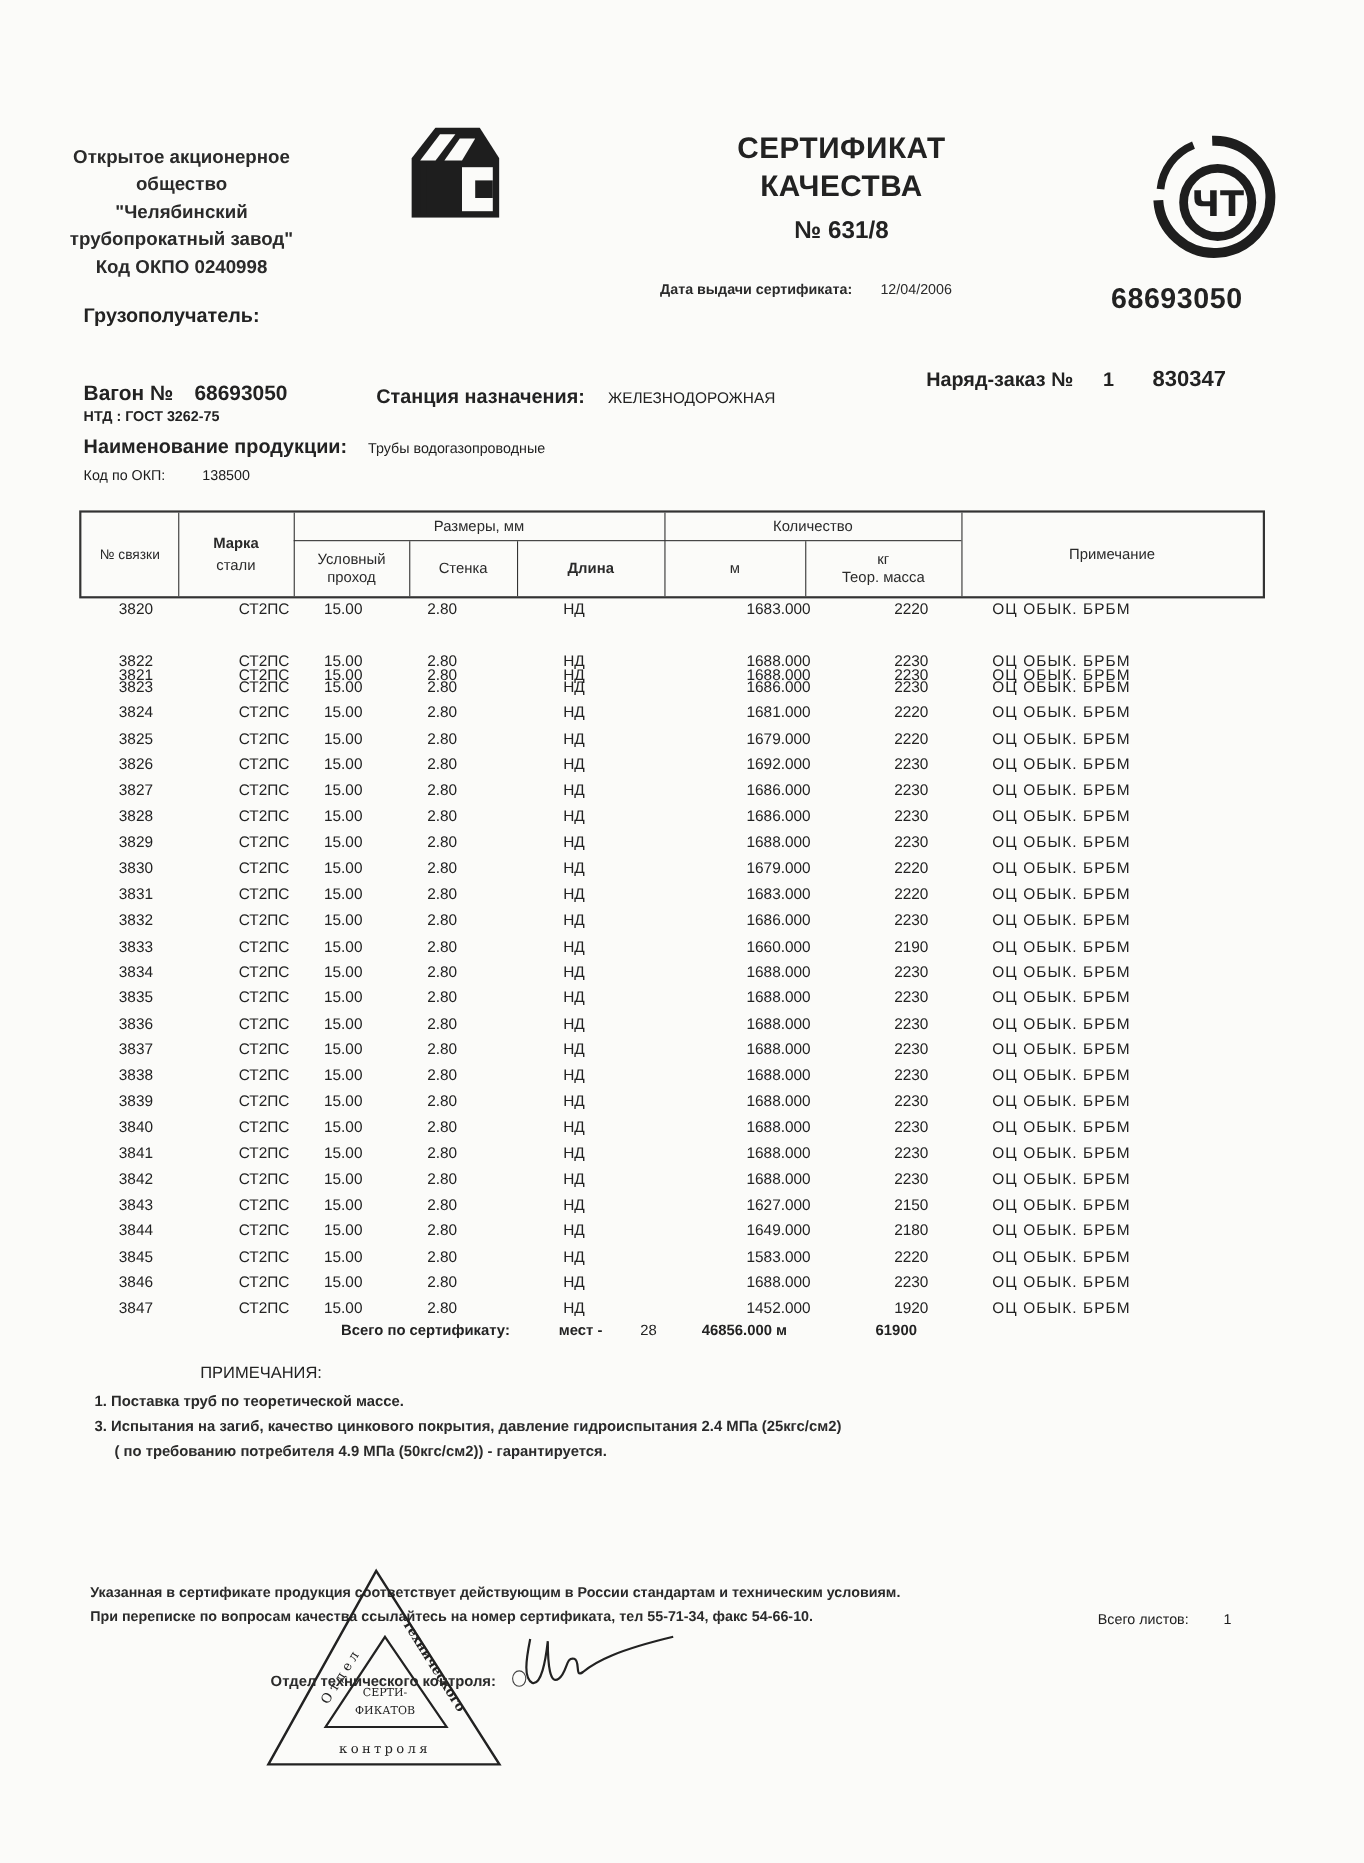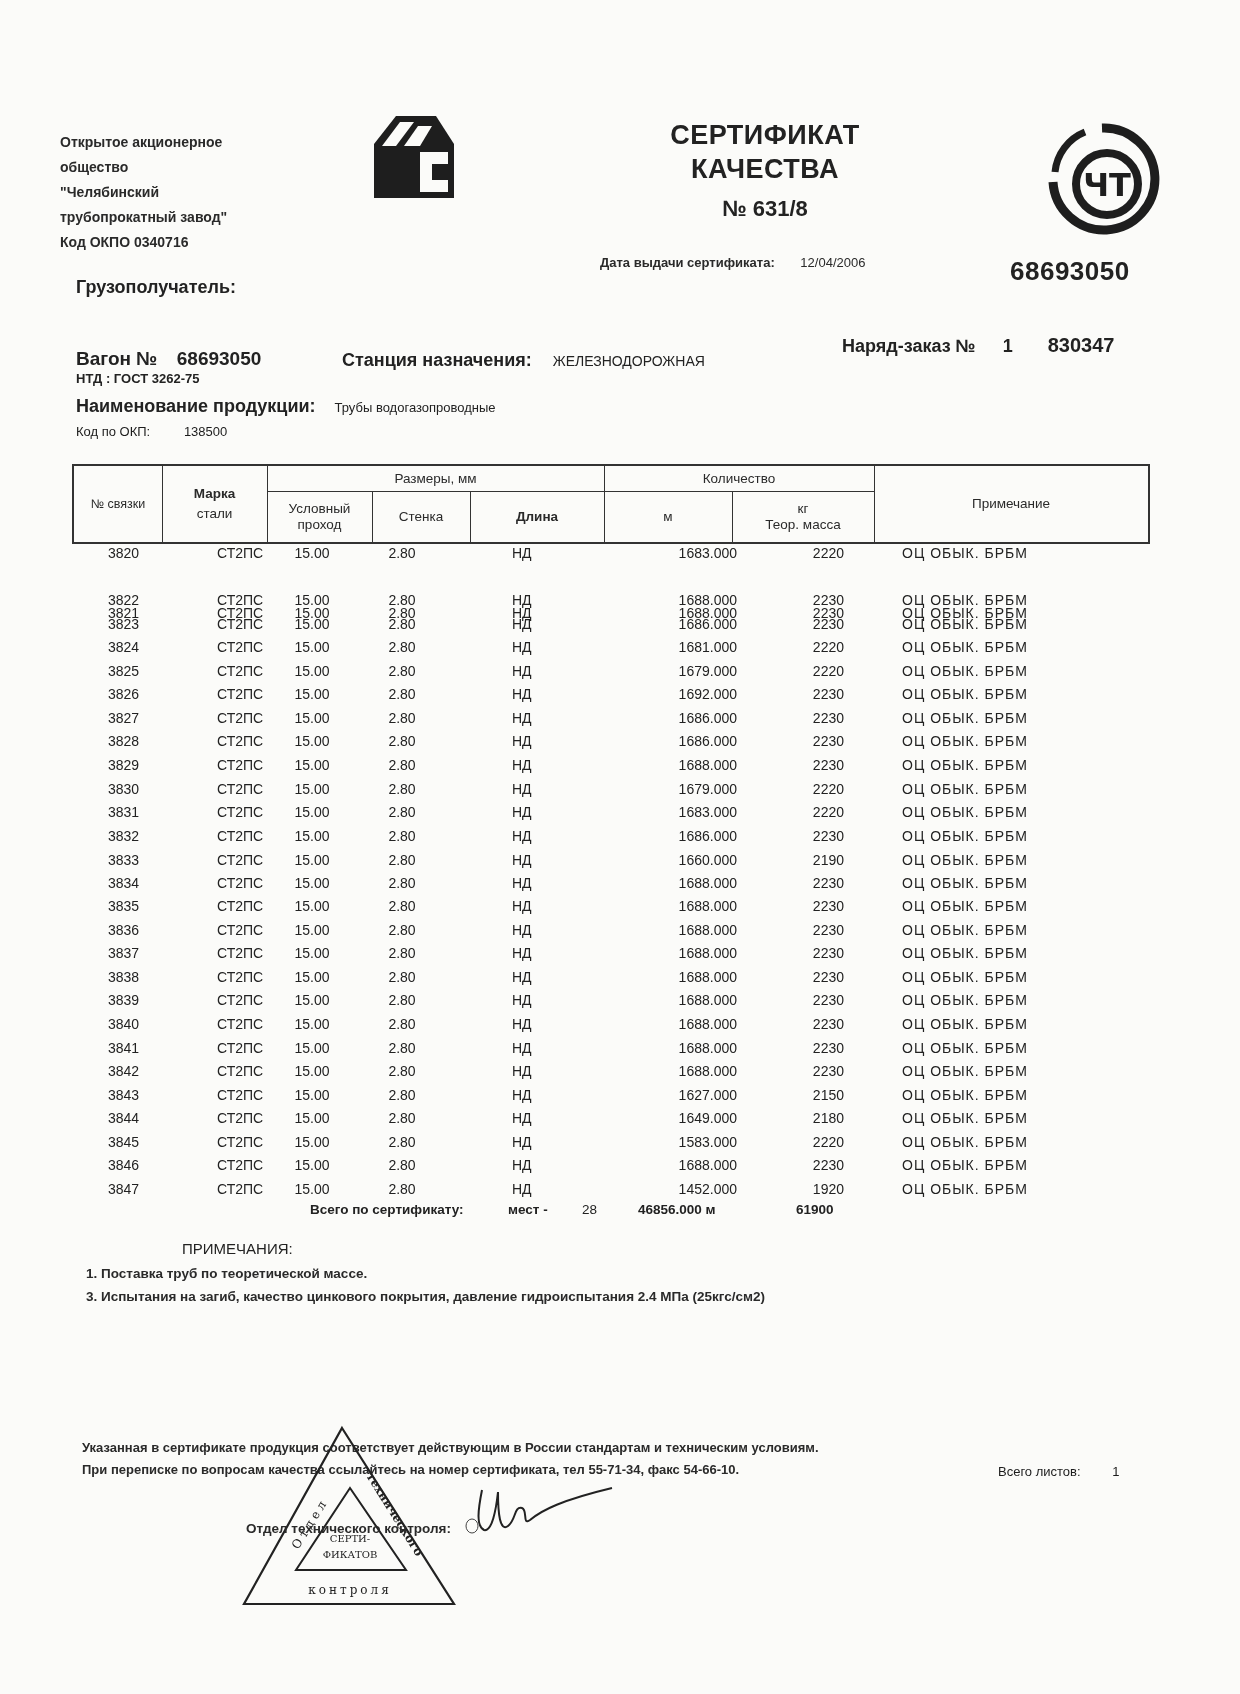--- a/index.html
+++ b/index.html
@@ -1,19 +1,19 @@
 <!DOCTYPE html>
 <html><head>
 <meta charset="utf-8">
 <style>
   html,body{margin:0;padding:0;}
   body{width:1240px;height:1694px;background:#fbfbf9;position:relative;overflow:hidden;
        font-family:"Liberation Sans","DejaVu Sans",sans-serif;color:#1c1c1c;}
   .abs{position:absolute;}
-  .company{left:60px;top:130px;width:210px;text-align:left;font-size:14px;line-height:25px;font-weight:bold;color:#2a2a2a;}
+  .company{left:60px;top:130px;width:210px;text-align:center;font-size:17px;line-height:25px;font-weight:bold;color:#2a2a2a;}
   .company div{white-space:nowrap;}
   .logo-ms{left:374px;top:116px;width:80px;height:82px;}
   .title{left:620px;top:118px;width:290px;text-align:center;font-weight:bold;color:#222;}
   .title .t1{font-size:27px;line-height:34px;letter-spacing:0.5px;}
   .title .num{font-size:22px;margin-top:10px;}
   .issue{left:600px;top:255px;font-size:13px;font-weight:bold;color:#2a2a2a;white-space:nowrap;}
   .issue span.v{font-weight:normal;margin-left:22px;}
   .logo-ct{left:1045px;top:122px;width:115px;height:128px;}
   .wagon-big{left:1010px;top:256px;font-size:26px;font-weight:bold;letter-spacing:0.5px;color:#222;}
   .consignee{left:76px;top:277px;font-size:18px;font-weight:bold;color:#222;}
@@ -62,21 +62,21 @@
   .sign{left:462px;top:1470px;width:160px;height:80px;}
 </style>
 </head>
 <body>
 
 <div class="abs company">
   <div>Открытое акционерное</div>
   <div>общество</div>
   <div>"Челябинский</div>
   <div>трубопрокатный завод"</div>
-  <div>Код ОКПО 0340716</div>
+  <div>Код ОКПО 0240998</div>
 </div>
 
 <svg class="abs logo-ms" viewBox="0 0 80 82">
   <polygon points="0,28 22,0 62,0 80,28 80,82 0,82" fill="#1e1e1e"></polygon>
   <polygon points="8,30 26,6 40,6 22,30" fill="#fbfbf9"></polygon>
   <polygon points="30,30 44,10 58,10 46,30" fill="#fbfbf9"></polygon>
   <rect x="8" y="34" width="6" height="44" fill="#1e1e1e"></rect>
   <rect x="46" y="36" width="28" height="40" fill="#fbfbf9"></rect>
   <rect x="58" y="48" width="16" height="16" fill="#1e1e1e"></rect>
   <polygon points="10,36 22,36 28,52 34,36 42,36 42,78 34,78 34,56 28,70 22,56 22,78 14,78 14,36" fill="#1e1e1e" opacity="0"></polygon>
@@ -443,20 +443,21 @@
   <span style="left:198px">мест -</span>
   <span style="left:272px;font-weight:normal">28</span>
   <span style="left:328px">46856.000 м</span>
   <span style="left:486px">61900</span>
 </div>
 
 <div class="abs notes-title">ПРИМЕЧАНИЯ:</div>
 <div class="abs notes">
   <div>1. Поставка труб по теоретической массе.</div>
   <div>3. Испытания на загиб, качество цинкового покрытия, давление гидроиспытания 2.4 МПа (25кгс/см2)</div>
+  <div class="indent">( по требованию потребителя 4.9 МПа (50кгс/см2)) - гарантируется.</div>
 </div>
 
 <div class="abs footer1">Указанная в сертификате продукция соответствует действующим в России стандартам и техническим условиям.</div>
 <div class="abs footer2">При переписке по вопросам качества ссылайтесь на номер сертификата, тел 55-71-34, факс 54-66-10.</div>
 <div class="abs sheets">
   <span>Всего листов:</span>
   <span class="val">1</span>
 </div>
 
 <svg class="abs stamp" viewBox="0 0 222 190">

